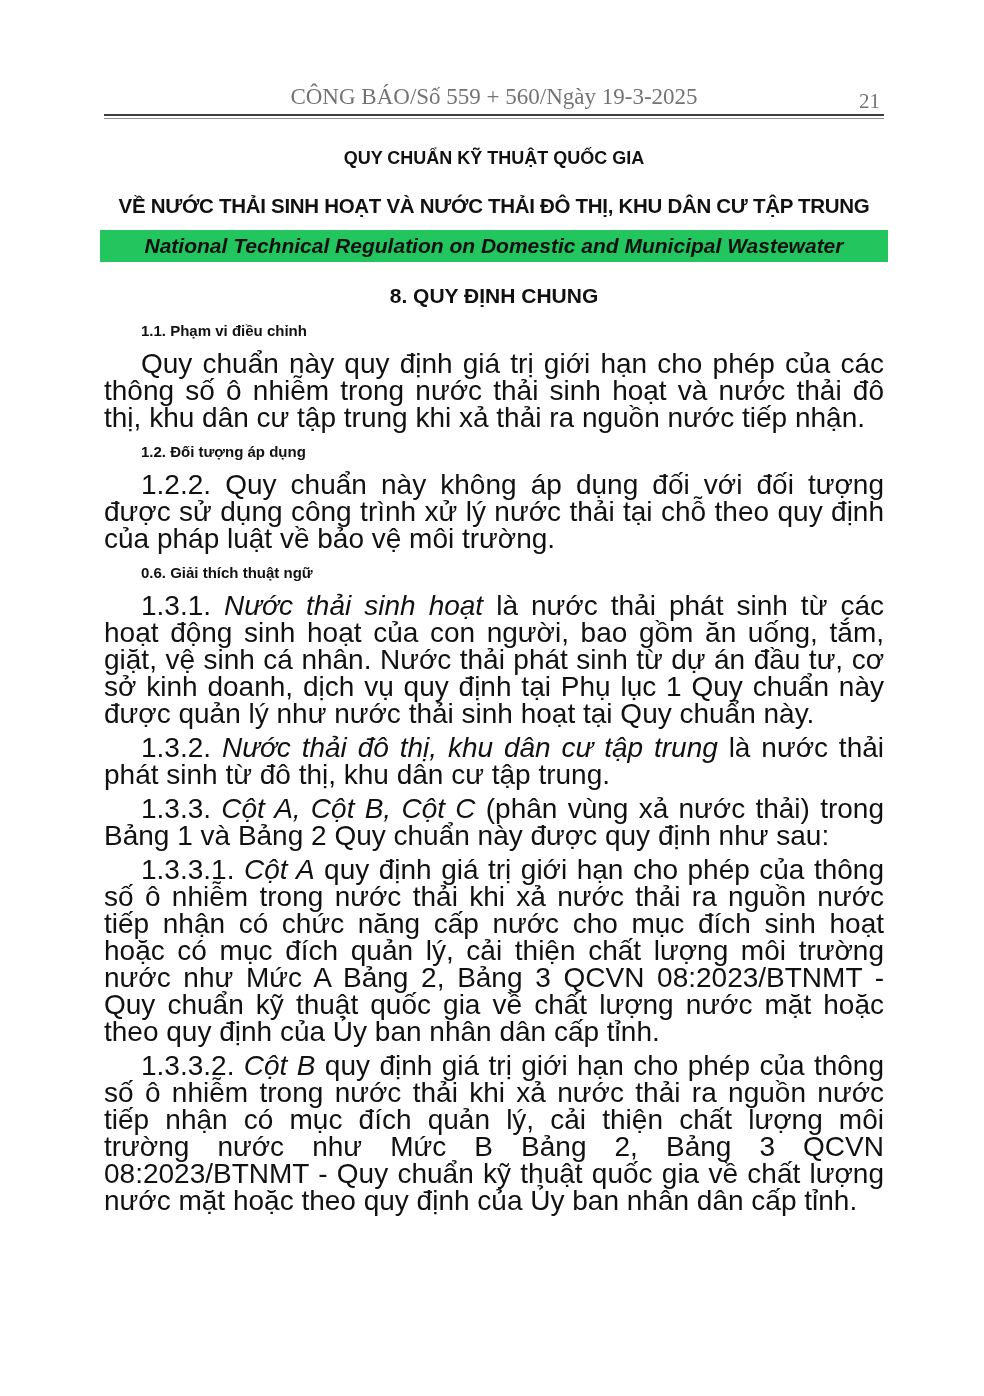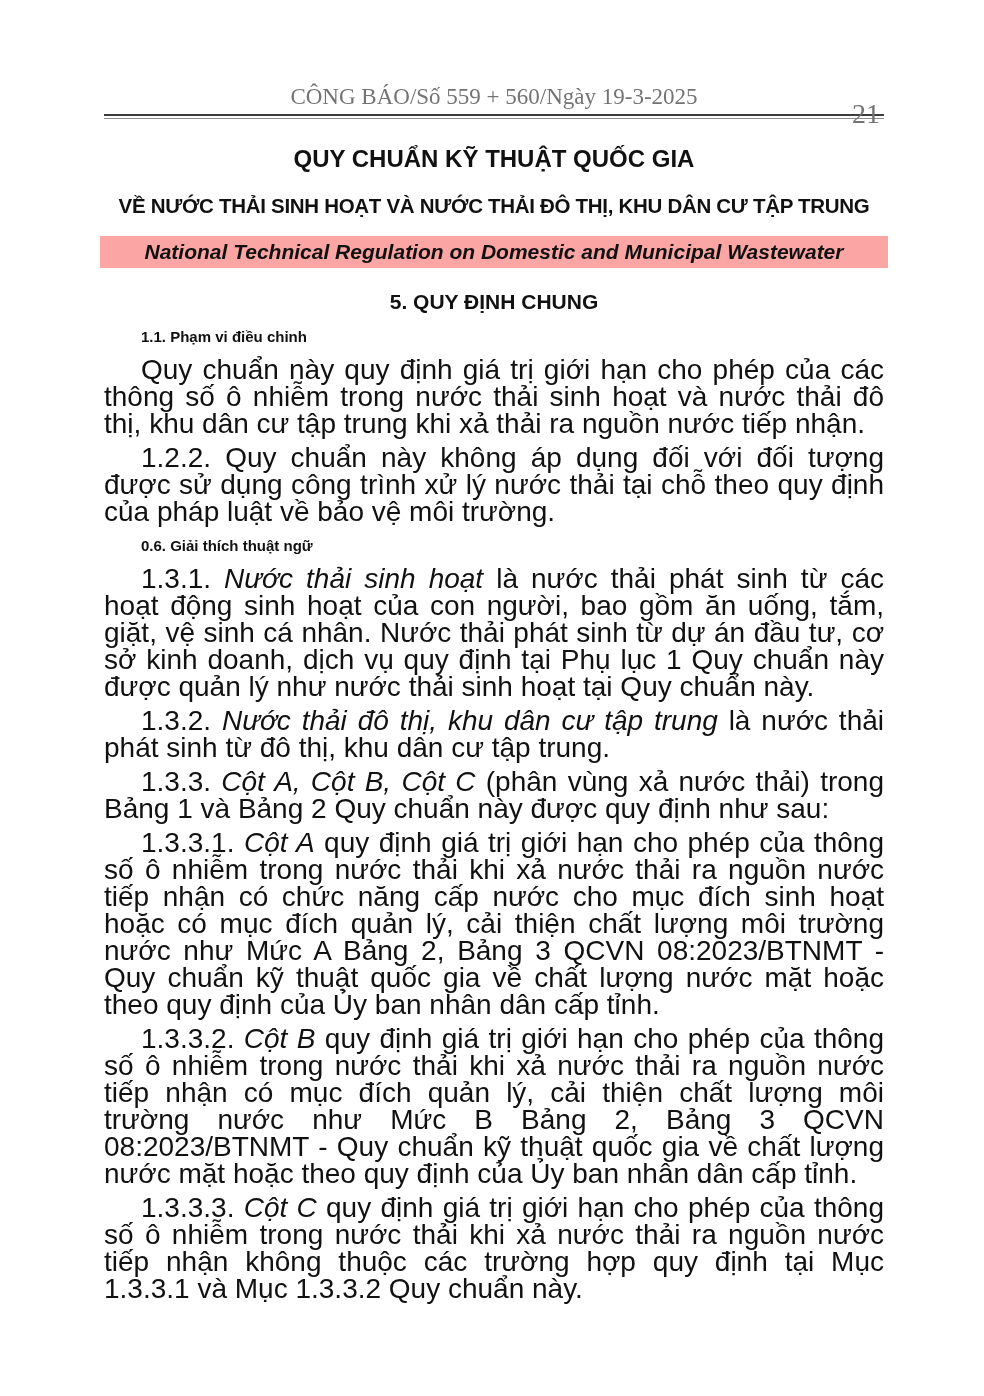--- a/index.html
+++ b/index.html
@@ -15,48 +15,48 @@
   .header {
     margin-top: 84px;
     position: relative;
     text-align: center;
     font-family: "Liberation Serif", serif;
     font-size: 23px;
     line-height: 26px;
     color: #737373;
   }
   .page-num {
-    position: absolute; right: 4px; top: 17px;
+    position: absolute; right: 4px; top: 4px;
     font-family: "Liberation Serif", serif;
-    font-size: 28px;
+    font-size: 21px;
   }
   .rule {
     margin-top: 4px;
     height: 2px;
     border-top: 2px solid #3d3d3d;
     border-bottom: 1px solid #8f8f8f;
   }
 
   .t1 {
     margin: 26px 0 0;
     text-align: center;
-    font-size: 24px; font-weight: bold;
+    font-size: 18px; font-weight: bold;
     line-height: 27px;
   }
   .t2 {
     margin: 20px -60px 0;
     text-align: center;
     font-size: 20.5px; font-weight: bold;
     letter-spacing: -0.3px;
     white-space: nowrap;
     line-height: 27px;
   }
   .en-band {
-    margin: 17px -4px 0;
-    background: #fca5a5;
+    margin: 11px -4px 0;
+    background: #22c55e;
     padding: 2px 0 3px;
   }
   .t3 {
     margin: 0;
     text-align: center;
     font-size: 21px; font-weight: bold; font-style: italic;
     line-height: 27px;
   }
   .section-heading {
     margin: 20px 0 0;
@@ -91,34 +91,34 @@
     <span class="page-num">21</span>
   </div>
   <div class="rule"></div>
 
   <h1 class="t1">QUY CHUẨN KỸ THUẬT QUỐC GIA</h1>
   <h2 class="t2">VỀ NƯỚC THẢI SINH HOẠT VÀ NƯỚC THẢI ĐÔ THỊ, KHU DÂN CƯ TẬP TRUNG</h2>
   <div class="en-band">
     <h3 class="t3">National Technical Regulation on Domestic and Municipal Wastewater</h3>
   </div>
 
-  <h2 class="section-heading">5. QUY ĐỊNH CHUNG</h2>
+  <h2 class="section-heading">8. QUY ĐỊNH CHUNG</h2>
 
   <h4 class="sub first">1.1. Phạm vi điều chỉnh</h4>
   <p class="body-p">Quy chuẩn này quy định giá trị giới hạn cho phép của các thông số ô nhiễm trong nước thải sinh hoạt và nước thải đô thị, khu dân cư tập trung khi xả thải ra nguồn nước tiếp nhận.</p>
 
+  <h4 class="sub">1.2. Đối tượng áp dụng</h4>
   <p class="body-p">1.2.2. Quy chuẩn này không áp dụng đối với đối tượng được sử dụng công trình xử lý nước thải tại chỗ theo quy định của pháp luật về bảo vệ môi trường.</p>
 
   <h4 class="sub">0.6. Giải thích thuật ngữ</h4>
 
   <p class="body-p"><span>1.3.1. </span><i>Nước thải sinh hoạt</i><span> là nước thải phát sinh từ các hoạt động sinh hoạt của con người, bao gồm ăn uống, tắm, giặt, vệ sinh cá nhân. Nước thải phát sinh từ dự án đầu tư, cơ sở kinh doanh, dịch vụ quy định tại Phụ lục 1 Quy chuẩn này được quản lý như nước thải sinh hoạt tại Quy chuẩn này.</span></p>
 
   <p class="body-p"><span>1.3.2. </span><i>Nước thải đô thị, khu dân cư tập trung</i><span> là nước thải phát sinh từ đô thị, khu dân cư tập trung.</span></p>
 
   <p class="body-p"><span>1.3.3. </span><i>Cột A, Cột B, Cột C</i><span> (phân vùng xả nước thải) trong Bảng 1 và Bảng 2 Quy chuẩn này được quy định như sau:</span></p>
 
   <p class="body-p"><span>1.3.3.1. </span><i>Cột A</i><span> quy định giá trị giới hạn cho phép của thông số ô nhiễm trong nước thải khi xả nước thải ra nguồn nước tiếp nhận có chức năng cấp nước cho mục đích sinh hoạt hoặc có mục đích quản lý, cải thiện chất lượng môi trường nước như Mức A Bảng 2, Bảng 3 QCVN 08:2023/BTNMT - Quy chuẩn kỹ thuật quốc gia về chất lượng nước mặt hoặc theo quy định của Ủy ban nhân dân cấp tỉnh.</span></p>
 
   <p class="body-p"><span>1.3.3.2. </span><i>Cột B</i><span> quy định giá trị giới hạn cho phép của thông số ô nhiễm trong nước thải khi xả nước thải ra nguồn nước tiếp nhận có mục đích quản lý, cải thiện chất lượng môi trường nước như Mức B Bảng 2, Bảng 3 QCVN 08:2023/BTNMT - Quy chuẩn kỹ thuật quốc gia về chất lượng nước mặt hoặc theo quy định của Ủy ban nhân dân cấp tỉnh.</span></p>
 
-  <p class="body-p"><span>1.3.3.3. </span><i>Cột C</i><span> quy định giá trị giới hạn cho phép của thông số ô nhiễm trong nước thải khi xả nước thải ra nguồn nước tiếp nhận không thuộc các trường hợp quy định tại Mục 1.3.3.1 và Mục 1.3.3.2 Quy chuẩn này.</span></p>
 
 </div>
 
 </body></html>

